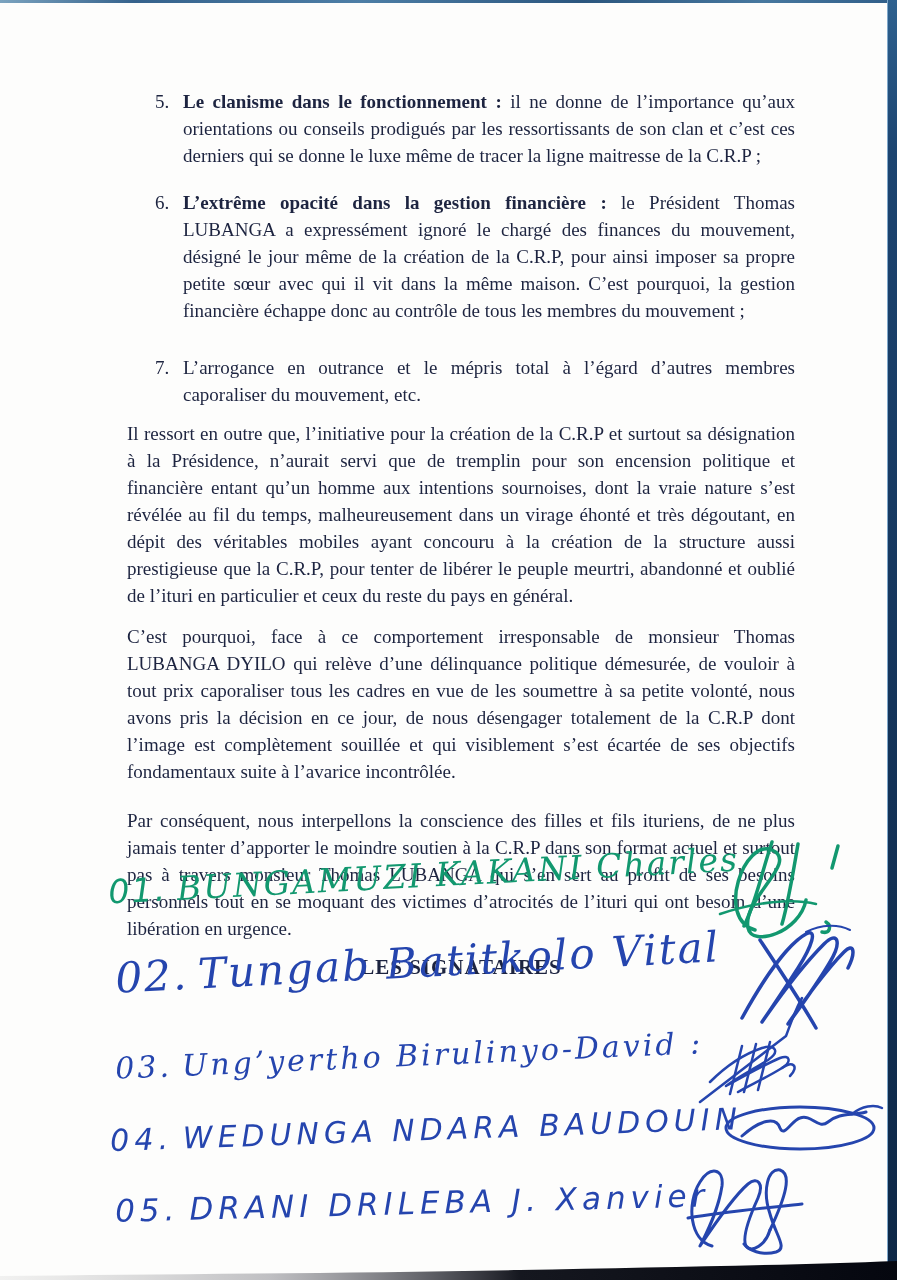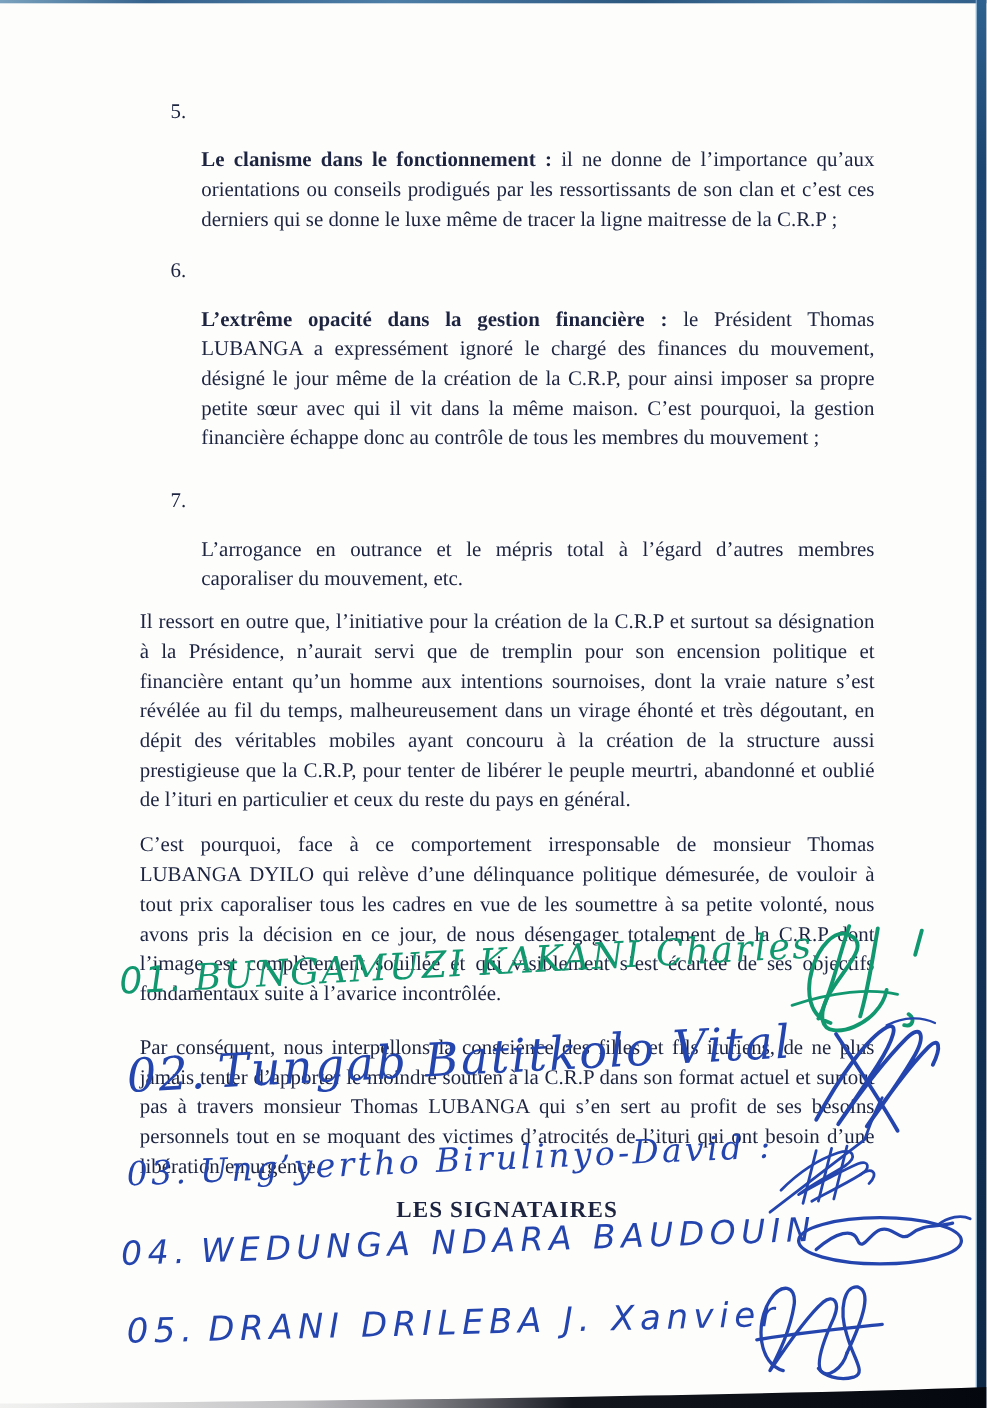--- a/index.html
+++ b/index.html
@@ -27,21 +27,21 @@
     position:absolute;top:0;left:0;
     box-sizing:border-box;
     width:897px;
     padding:88px 102px 0 127px;
     font-size:19px;line-height:27px;
   }
   .olist{padding-left:28px;}
   .oitem{display:flex;margin-bottom:20px;}
   .oitem.gap-top{margin-top:30px;margin-bottom:6px;}
   .num{flex:0 0 28px;}
-  .itext{flex:1;text-align:justify;margin-top:44px;}
+  .itext{flex:1;text-align:justify;}
   .lead{font-weight:bold;}
   .para{margin:14px 0 0 0;text-align:justify;}
   .para.first{margin-top:12px;}
   .para.third{margin-top:22px;}
   .heading{
     margin-top:12px;
     text-align:center;
     font-weight:bold;
     font-size:21px;
     letter-spacing:1px;

